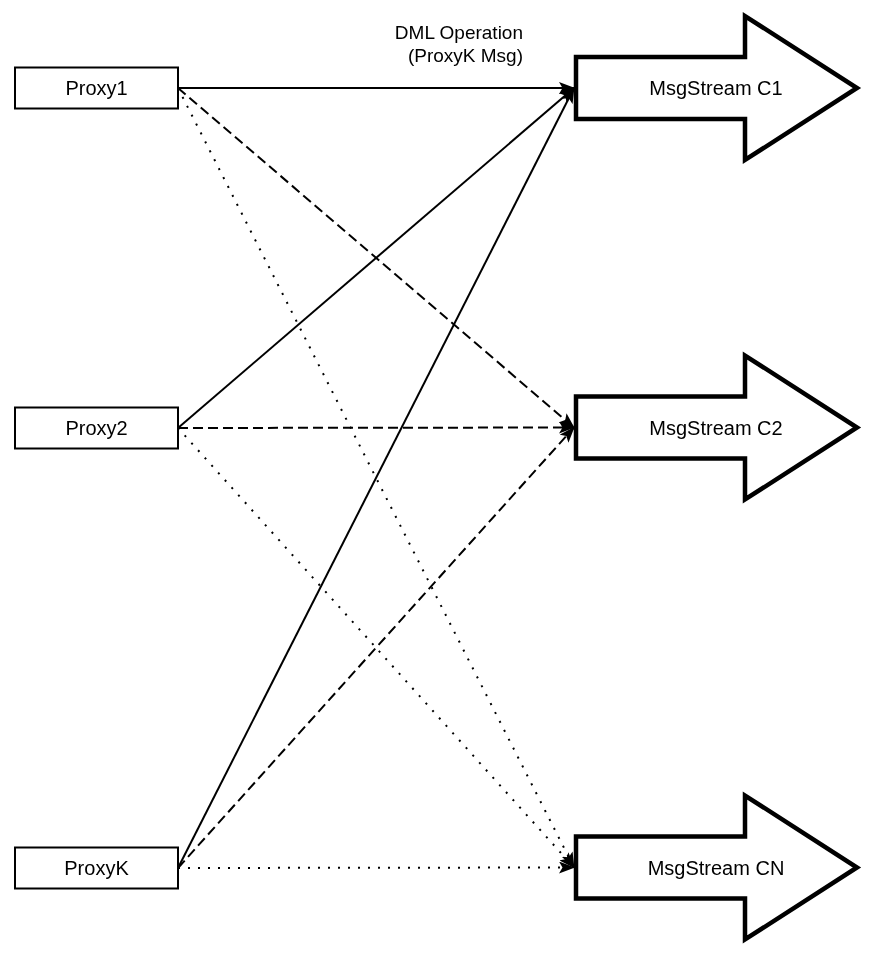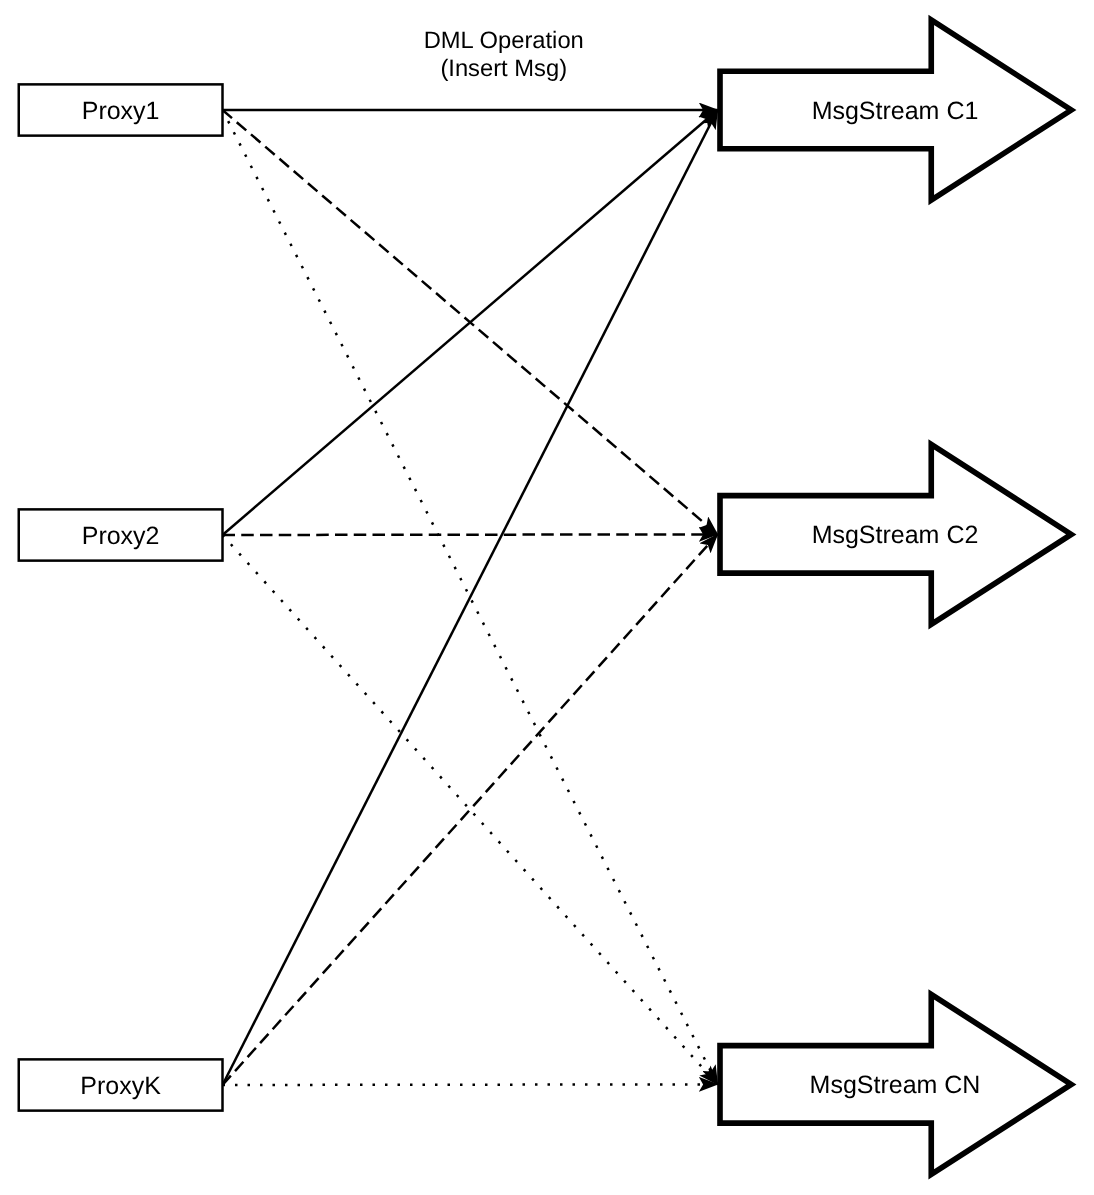--- a/index.html
+++ b/index.html
@@ -49,21 +49,21 @@
     position: absolute;
     left: 283px;
     top: 21px;
     width: 240px;
     text-align: center;
     font-size: 19px;
     line-height: 23px;
     color: #000000;
     white-space: nowrap;
   }
-  #edge-title span { display: block; }
+  #edge-title span { display: block; text-align: right; }
 </style>
 </head>
 <body>
 
 <div id="canvas">
 
   <svg id="diagram-svg" width="875" height="956" viewBox="0 0 875 956" xmlns="http://www.w3.org/2000/svg">
     <defs>
       <marker id="arrow" viewBox="0 0 16 12" refX="15" refY="6" markerWidth="16" markerHeight="12" markerUnits="userSpaceOnUse" orient="auto">
         <path d="M0,0 L16,6 L0,12 L3.5,6 Z" fill="#000000"></path>
@@ -104,16 +104,16 @@
       <text class="node-label" x="716" y="427.5" dy="0.35em">MsgStream C2</text>
     </g>
     <g>
       <polygon class="stream-arrow" points="576,836.5 745,836.5 745,795.5 857,867.5 745,939.5 745,898.5 576,898.5"></polygon>
       <text class="node-label" x="716" y="867.5" dy="0.35em">MsgStream CN</text>
     </g>
   </svg>
 
   <div id="edge-title">
     <span>DML Operation</span>
-    <span>(Insert Msg)</span>
+    <span>(ProxyK Msg)</span>
   </div>
 
 </div>
 
 </body></html>

